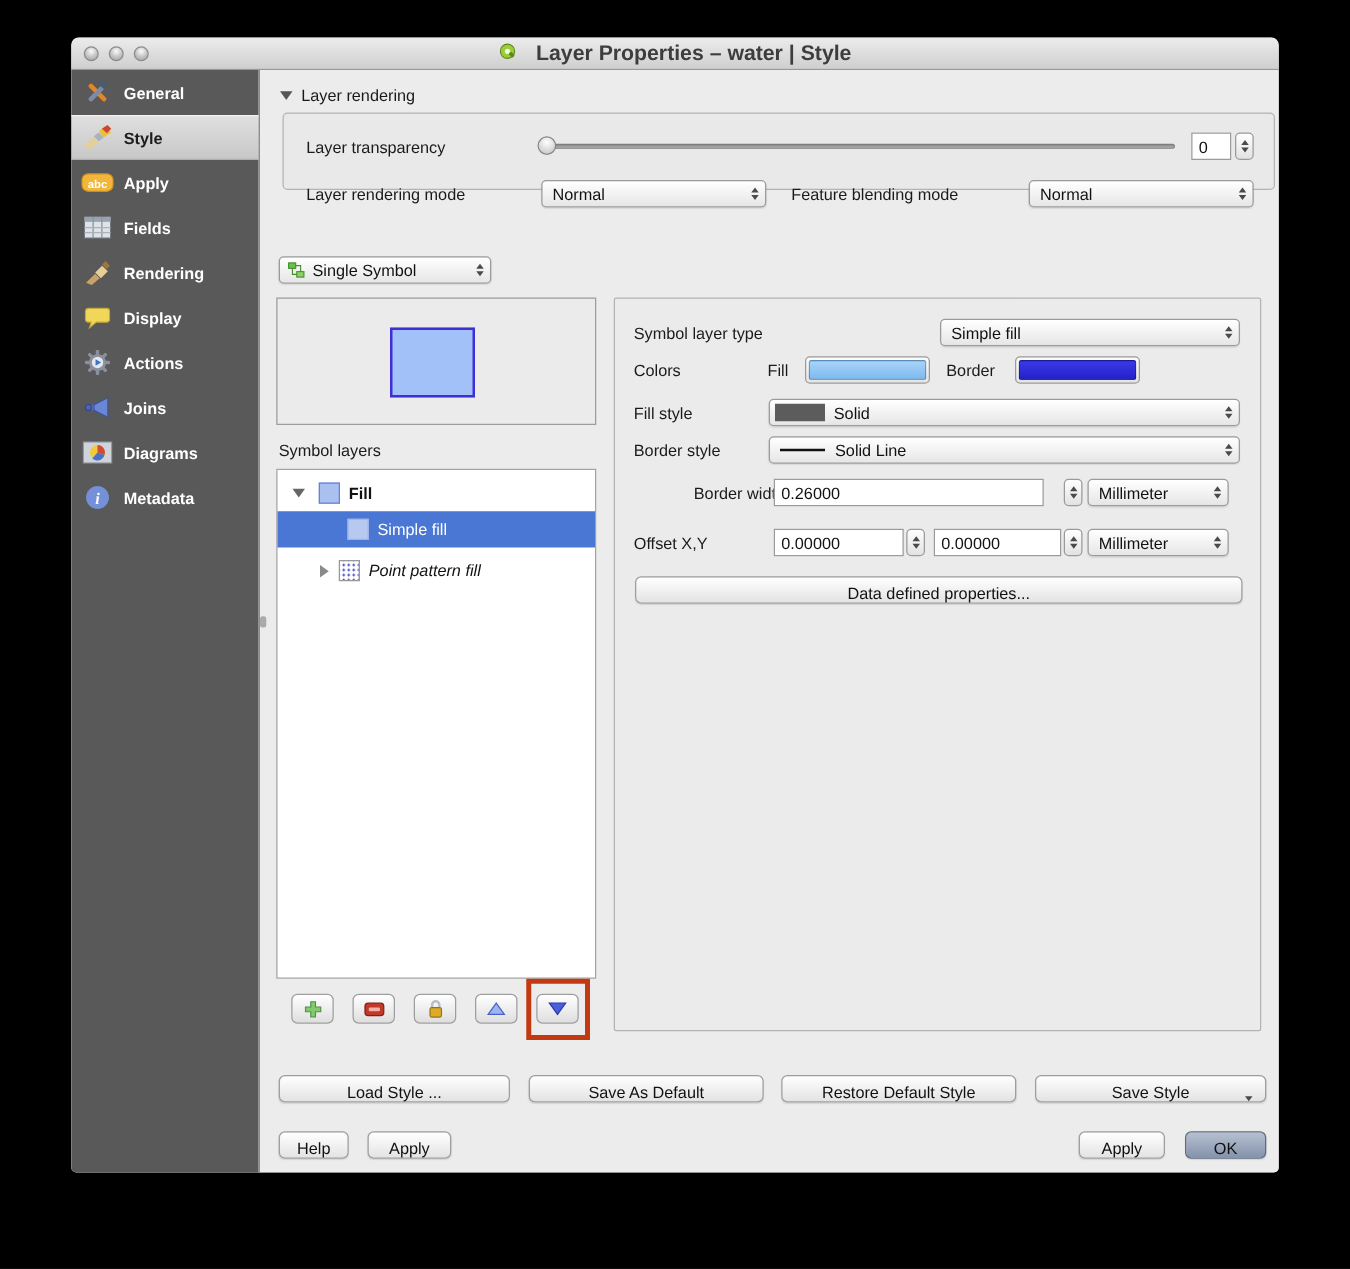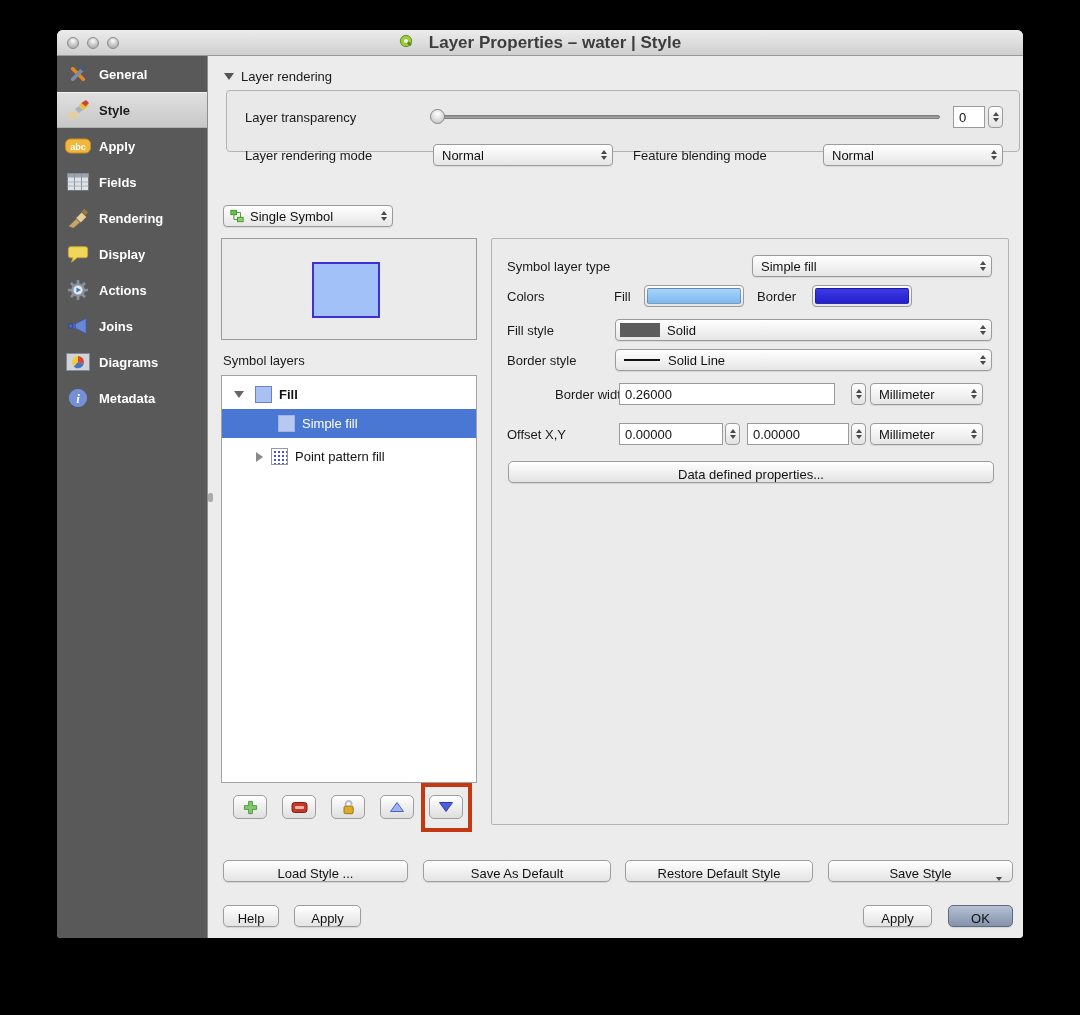--- a/index.html
+++ b/index.html
@@ -266,21 +266,21 @@
         <span class="sw sw-fill" style="margin-left:11px;"></span>
         <span style="margin-left:7px;">Fill</span>
       </div>
       <div class="tree-row selected" style="top:33px;">
         <span class="sw sw-simple" style="margin-left:56px;"></span>
         <span style="margin-left:7px;">Simple fill</span>
       </div>
       <div class="tree-row" style="top:66px;">
         <span class="tri-right" style="margin-left:34px; border-left-color:#8a8a8a;"></span>
         <span class="sw sw-pattern" style="margin-left:8px;"></span>
-        <span style="margin-left:7px;">Point pattern fill</span>
+        <span style="margin-left:7px;font-style:italic;">Point pattern fill</span>
       </div>
     </div>
 
     <div class="tool-btn" style="left:25px; top:739px;">
       <svg width="15" height="15" viewBox="0 0 16 16">
           <path d="M6 1.5 h4 v4.5 h4.5 v4 h-4.5 v4.5 h-4 v-4.5 h-4.5 v-4 h4.5z" fill="#84c96e" stroke="#4d9440"></path>
         </svg>
     </div>
     <div class="tool-btn" style="left:74px; top:739px;">
       <svg width="17" height="13" viewBox="0 0 17 13">

